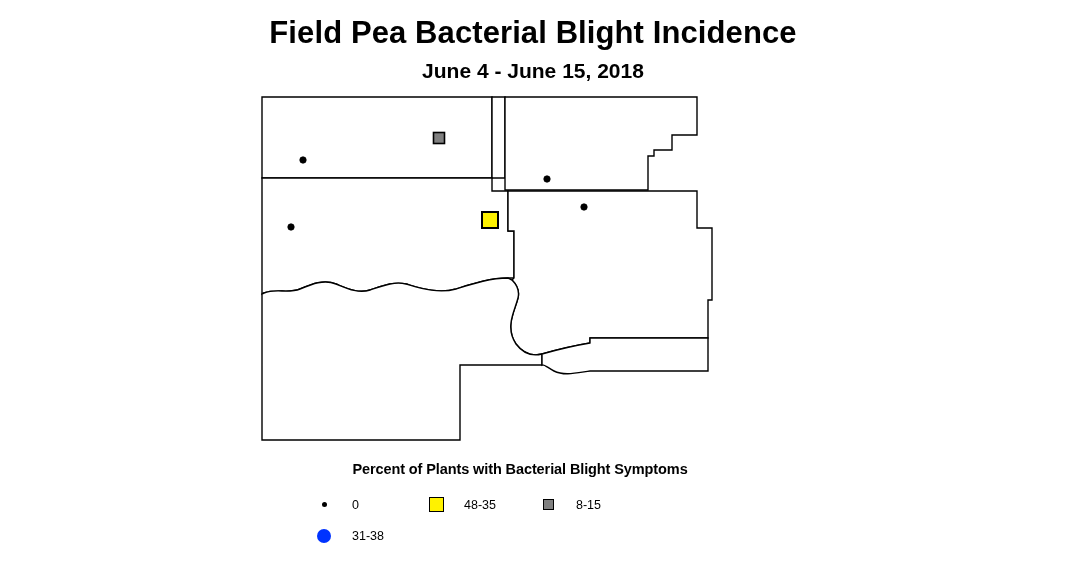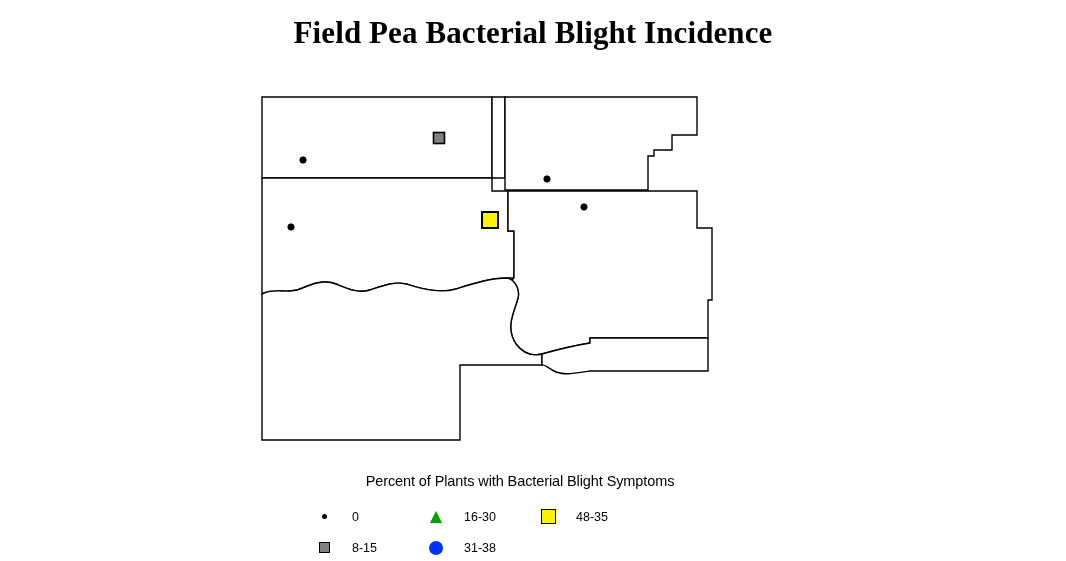--- a/index.html
+++ b/index.html
@@ -28,21 +28,20 @@
     top: 16px;
     width: 1066px;
     text-align: center;
   }
   .main-title {
     font-size: 31px;
     font-weight: bold;
     letter-spacing: 0.1px;
     line-height: 1.1;
     margin: 0;
-    font-family: Liberation Serif, serif;
   }
   .sub-title {
     font-size: 21px;
     font-weight: bold;
     margin: 9px 0 0 0;
     line-height: 1.1;
   }
   
   #map-figure {
     position: absolute;
@@ -59,23 +58,23 @@
   
   #legend {
     position: absolute;
     left: 310px;
     top: 461px;
     width: 420px;
     height: 92px;
   }
   .legend-title {
     font-size: 14.5px;
-    font-weight: normal;
+    font-weight: bold;
     text-align: center;
-    margin: 12px;
+    margin: 0;
     letter-spacing: -0.1px;
     white-space: nowrap;
   }
   .legend-grid {
     margin-top: 12px;
     display: grid;
     grid-template-columns: 112px 112px 120px;
     grid-template-rows: 31px 31px;
     align-items: center;
   }
@@ -132,20 +131,21 @@
     border-right-width: 6px;
   }
 </style>
 </head>
 <body>
 
 <div id="page">
 
   <div class="title-block">
     <div class="main-title">Field Pea Bacterial Blight Incidence</div>
+    <div class="sub-title">June 4 - June 15, 2018</div>
   </div>
 
   <div id="map-figure">
     <svg id="map-svg" viewBox="0 0 500 372" xmlns="http://www.w3.org/2000/svg">
 
       <g fill="#FFFFFF" stroke="#000000" stroke-width="1.4" stroke-linejoin="miter" stroke-linecap="square">
 
         <path d="M12,9 L242,9 L242,90 L12,90 Z"></path>
 
         <path d="M242,9 L242,90 L255,90 L255,9 Z"></path>
@@ -204,26 +204,20 @@
 
     <div class="legend-grid">
 
       <div class="legend-entry">
         <span class="legend-swatch">
           <span class="sw-dot" style="background:#000000;"></span>
         </span>
         <span class="legend-label">0</span>
       </div>
 
-      <div class="legend-entry">
-        <span class="legend-swatch">
-          <span class="sw-tri sw-tri-sm" style="border-bottom:12px solid #00A000;"></span>
-        </span>
-        <span class="legend-label">16-30</span>
-      </div>
 
       <div class="legend-entry">
         <span class="legend-swatch">
           <span class="sw-square-lg" style="background:#FFF200;"></span>
         </span>
         <span class="legend-label">48-35</span>
       </div>
 
       <div class="legend-entry">
         <span class="legend-swatch">

